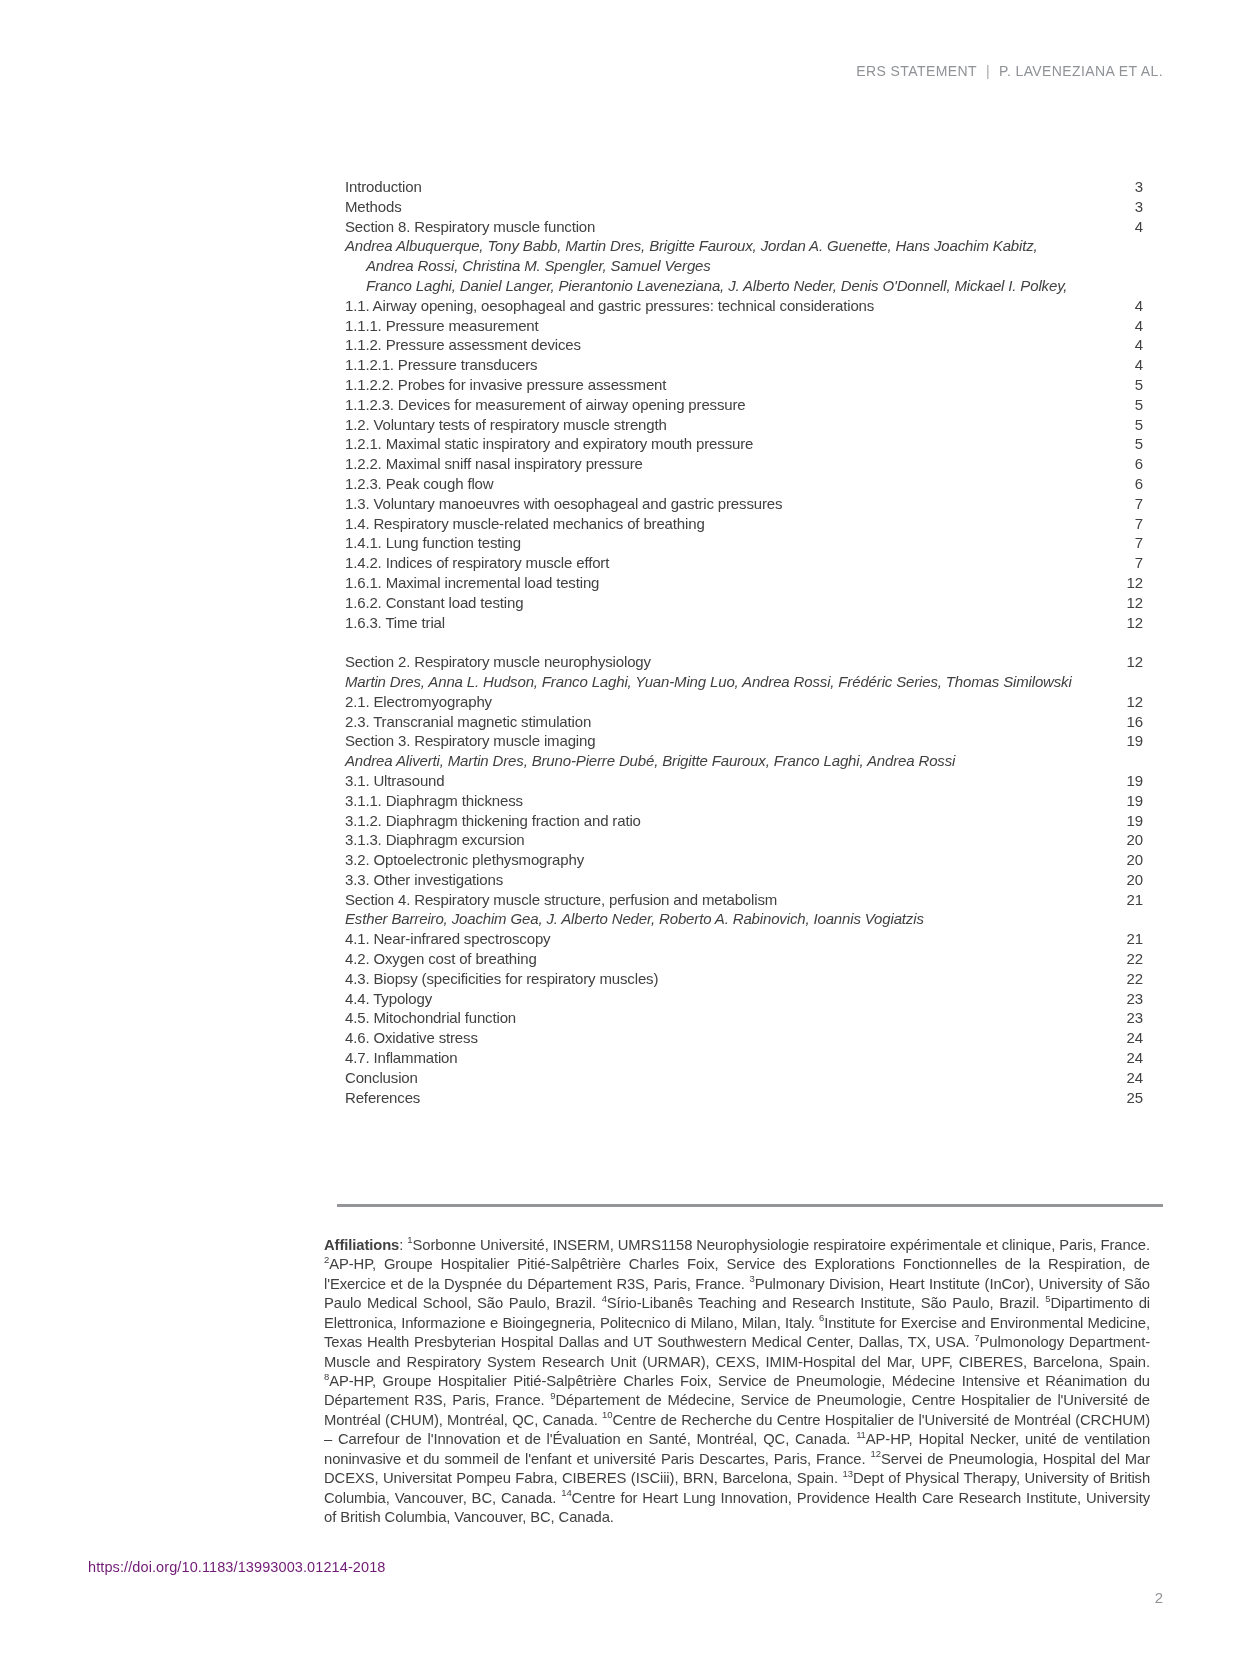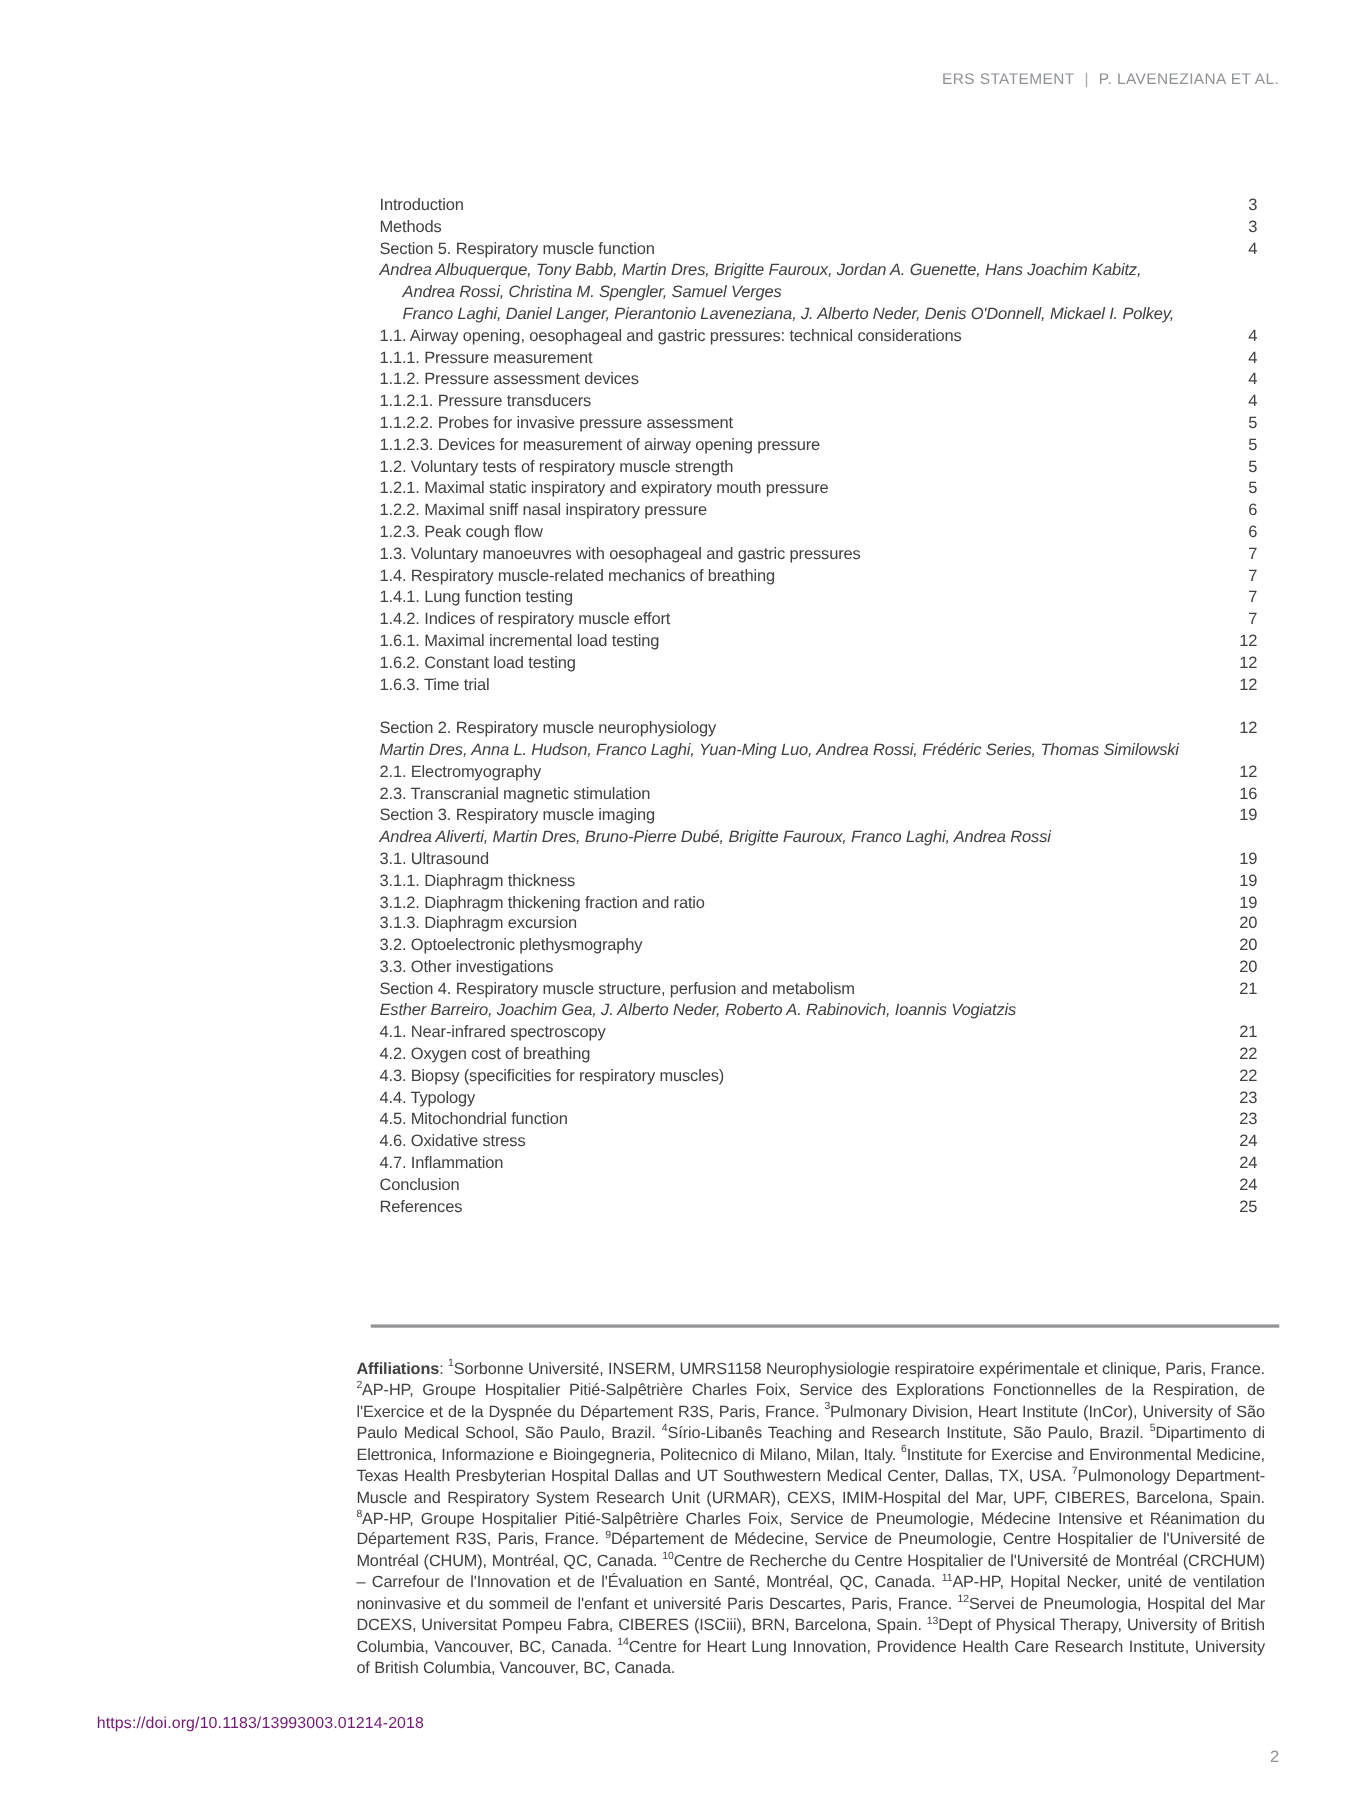--- a/index.html
+++ b/index.html
@@ -64,21 +64,21 @@
 <div class="toc">
     <div class="toc-row">
       <span class="lbl">Introduction</span>
       <span class="pg">3</span>
     </div>
     <div class="toc-row">
       <span class="lbl">Methods</span>
       <span class="pg">3</span>
     </div>
     <div class="toc-row">
-      <span class="lbl">Section 5. Respiratory muscle function</span>
+      <span class="lbl">Section 8. Respiratory muscle function</span>
       <span class="pg">4</span>
     </div>
     <div class="toc-authors">
       <div class="">Andrea Albuquerque, Tony Babb, Martin Dres, Brigitte Fauroux, Jordan A. Guenette, Hans Joachim Kabitz,</div>
       <div class="cont">Andrea Rossi, Christina M. Spengler, Samuel Verges</div>
       <div class="cont">Franco Laghi, Daniel Langer, Pierantonio Laveneziana, J. Alberto Neder, Denis O'Donnell, Mickael I. Polkey,</div>
     </div>
     <div class="toc-row">
       <span class="lbl">1.1. Airway opening, oesophageal and gastric pressures: technical considerations</span>
       <span class="pg">4</span>

